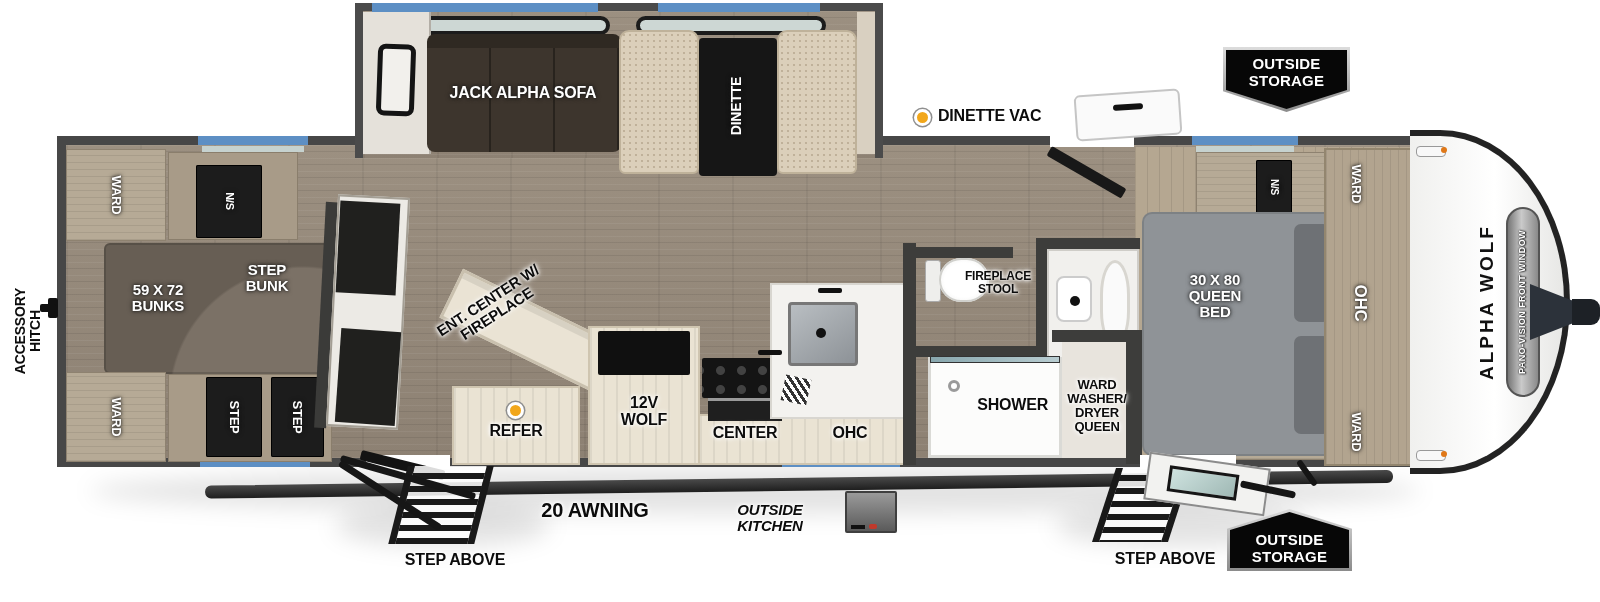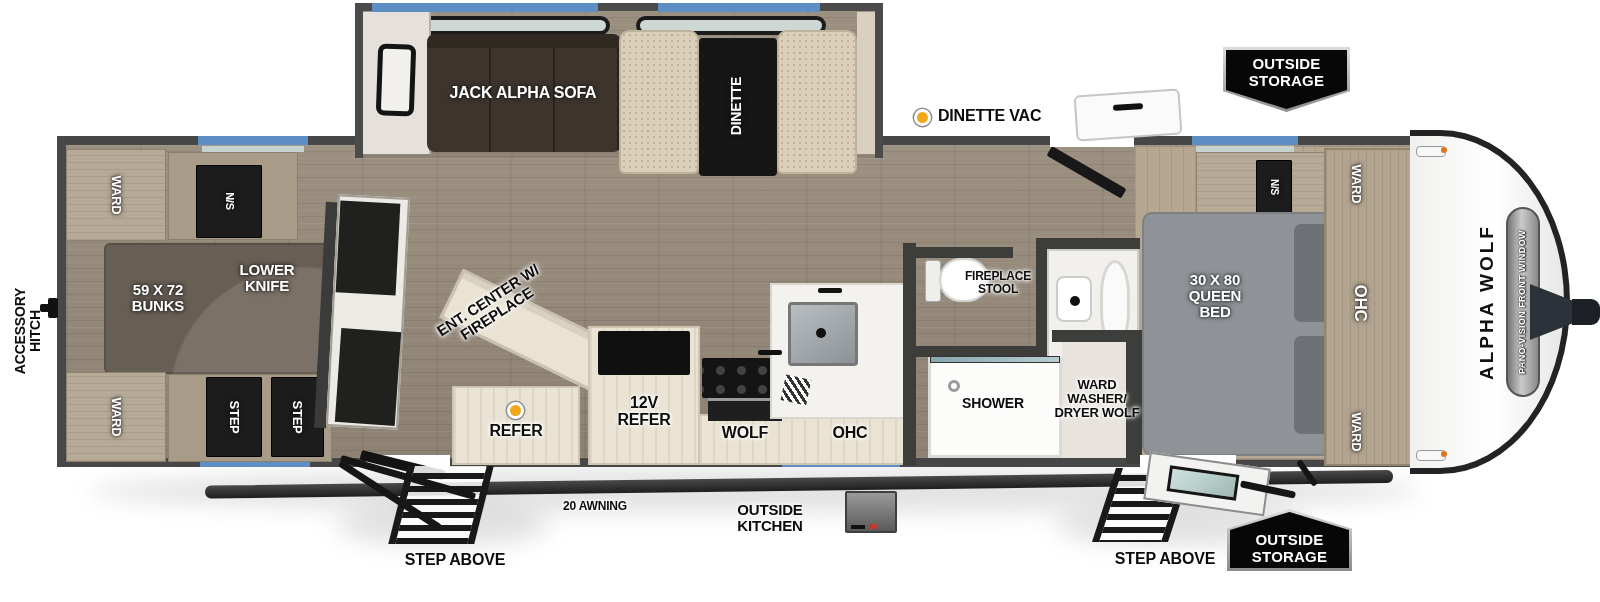--- a/index.html
+++ b/index.html
@@ -67,21 +67,21 @@
   <div class="abs win" style="left:782px;top:458px;width:118px;height:9px;"></div>
 
   <div class="abs woodcab" style="left:66px;top:149px;width:100px;height:92px;"></div>
   <div class="lbl vlab tW" style="left:86px;top:187px;width:60px;height:16px;font-size:13px;transform:rotate(90deg);">WARD</div>
   <div class="abs" style="left:168px;top:152px;width:128px;height:86px;background:#a89b88;border:1px solid #8a7e6c;"></div>
   <div class="abs blackbox" style="left:196px;top:165px;width:66px;height:73px;"></div>
   <div class="lbl vlab tW" style="left:204px;top:194px;width:50px;height:14px;font-size:11px;transform:rotate(90deg);">N/S</div>
 
   <div class="abs" style="left:104px;top:243px;width:226px;height:131px;border-radius:6px;background:radial-gradient(circle at 88% 120%,#7b7166 52%,#675e54 53%);box-shadow:inset 0 0 0 2px rgba(0,0,0,.15);"></div>
   <div class="lbl tW" style="left:118px;top:282px;width:80px;font-size:15px;">59 X 72 BUNKS</div>
-  <div class="lbl tW" style="left:232px;top:262px;width:70px;font-size:15px;">LOWER KNIFE</div>
+  <div class="lbl tW" style="left:232px;top:262px;width:70px;font-size:15px;">STEP BUNK</div>
 
   <div class="abs" style="left:168px;top:374px;width:162px;height:86px;background:#a89b88;border:1px solid #8a7e6c;"></div>
   <div class="abs woodcab" style="left:66px;top:372px;width:100px;height:90px;"></div>
   <div class="lbl vlab tW" style="left:86px;top:409px;width:60px;height:16px;font-size:13px;transform:rotate(90deg);">WARD</div>
   <div class="abs blackbox" style="left:206px;top:377px;width:56px;height:80px;"></div>
   <div class="lbl vlab tW" style="left:204px;top:409px;width:60px;height:16px;font-size:13px;transform:rotate(90deg);">STEP</div>
   <div class="abs blackbox" style="left:271px;top:377px;width:53px;height:80px;"></div>
   <div class="lbl vlab tW" style="left:267px;top:409px;width:60px;height:16px;font-size:13px;transform:rotate(90deg);">STEP</div>
 
   <div class="abs" style="left:320px;top:202px;width:12px;height:226px;background:#3b3b39;transform:rotate(3deg);"></div>
@@ -91,26 +91,26 @@
 
   <div class="abs" style="left:442px;top:306px;width:182px;height:54px;background:#eae3d4;border:3px solid #c9c0ae;box-sizing:border-box;transform:rotate(26deg);box-shadow:inset 0 6px 0 rgba(0,0,0,.08);"></div>
   <div class="lbl tB" style="left:425px;top:291px;width:135px;font-size:15px;transform:rotate(-33deg);">ENT. CENTER W/ FIREPLACE</div>
 
   <div class="abs cream" style="left:452px;top:386px;width:128px;height:79px;"></div>
   <div class="lbl tB" style="left:460px;top:422px;width:112px;font-size:16px;">REFER</div>
   <div class="abs dot" style="left:507px;top:402px;width:17px;height:17px;"></div>
 
   <div class="abs cream" style="left:588px;top:326px;width:112px;height:139px;"></div>
   <div class="abs" style="left:598px;top:331px;width:92px;height:44px;background:#101010;border-radius:2px;"></div>
-  <div class="lbl tB" style="left:612px;top:394px;width:64px;font-size:16px;">12V REFER</div>
+  <div class="lbl tB" style="left:612px;top:394px;width:64px;font-size:16px;">12V WOLF</div>
 
   <div class="abs cream" style="left:698px;top:414px;width:208px;height:51px;"></div>
   <div class="abs" style="left:702px;top:358px;width:86px;height:40px;background:#141414;background-image:radial-gradient(circle,#424242 4px,transparent 5px);background-size:21px 19px;background-position:8px 3px;border-radius:2px;"></div>
   <div class="abs" style="left:708px;top:398px;width:74px;height:20px;background:#1f1f1f;border-top:3px solid #9a9a9a;"></div>
-  <div class="lbl tB" style="left:700px;top:424px;width:90px;font-size:16px;">WOLF</div>
+  <div class="lbl tB" style="left:700px;top:424px;width:90px;font-size:16px;">CENTER</div>
   <div class="lbl tB" style="left:808px;top:424px;width:84px;font-size:16px;">OHC</div>
 
   <div class="abs" style="left:770px;top:283px;width:136px;height:136px;background:#f3f2ef;border:2px solid #d8d6d0;box-sizing:border-box;"></div>
   <div class="abs" style="left:788px;top:302px;width:70px;height:64px;background:linear-gradient(145deg,#b9bec2,#8d9297);border:3px solid #777;border-radius:4px;box-sizing:border-box;"></div>
   <div class="abs" style="left:816px;top:328px;width:10px;height:10px;background:#111;border-radius:50%;"></div>
   <div class="abs" style="left:758px;top:350px;width:24px;height:5px;background:#111;border-radius:2px;"></div>
   <div class="abs" style="left:818px;top:288px;width:24px;height:5px;background:#111;border-radius:2px;"></div>
   <div class="abs" style="left:783px;top:377px;width:26px;height:26px;background:repeating-linear-gradient(45deg,#111 0 3px,#fff 3px 6px);opacity:.85;transform:rotate(12deg);"></div>
 
   <div class="abs wall" style="left:903px;top:243px;width:13px;height:222px;"></div>
@@ -124,26 +124,26 @@
   <div class="lbl tB" style="left:956px;top:270px;width:84px;font-size:12px;">FIREPLACE STOOL</div>
 
   <div class="abs" style="left:1047px;top:249px;width:92px;height:120px;background:#f1f0ed;border:2px solid #cfcdc8;box-sizing:border-box;"></div>
   <div class="abs" style="left:1056px;top:276px;width:36px;height:46px;background:#fff;border:2px solid #ccc;border-radius:8px;box-sizing:border-box;"></div>
   <div class="abs" style="left:1070px;top:296px;width:10px;height:10px;background:#111;border-radius:50%;"></div>
   <div class="abs" style="left:1100px;top:260px;width:30px;height:86px;background:#fafafa;border:3px solid #d8d6d0;border-radius:50%/40%;box-sizing:border-box;"></div>
 
   <div class="abs" style="left:928px;top:357px;width:134px;height:101px;background:#fcfcfb;border:3px solid #dadad6;box-sizing:border-box;"></div>
   <div class="abs" style="left:930px;top:356px;width:130px;height:7px;background:linear-gradient(90deg,#88a7ae,#b9cdd1);border:1px solid #333;box-sizing:border-box;"></div>
   <div class="abs" style="left:948px;top:380px;width:12px;height:12px;background:#fff;border:3px solid #9a9a9a;border-radius:50%;box-sizing:border-box;"></div>
-  <div class="lbl tB" style="left:938px;top:396px;width:110px;font-size:14px;">SHOWER</div>
+  <div class="lbl tB" style="left:938px;top:396px;width:110px;font-size:16px;text-align:right;">SHOWER</div>
 
   <div class="abs wall" style="left:1052px;top:330px;width:90px;height:12px;"></div>
   <div class="abs wall" style="left:1126px;top:334px;width:16px;height:130px;"></div>
   <div class="abs" style="left:1062px;top:342px;width:64px;height:116px;background:#e8e4dd;"></div>
-  <div class="lbl tB" style="left:1053px;top:378px;width:88px;font-size:13px;">WARD WASHER/ DRYER WOLF</div>
+  <div class="lbl tB" style="left:1053px;top:378px;width:88px;font-size:13px;">WARD WASHER/ DRYER QUEEN</div>
 
   <div class="abs woodcab" style="left:1196px;top:152px;width:134px;height:62px;"></div>
   <div class="abs woodcab" style="left:1196px;top:398px;width:134px;height:62px;"></div>
   <div class="abs blackbox" style="left:1256px;top:160px;width:36px;height:54px;"></div>
   <div class="lbl vlab tW" style="left:1249px;top:180px;width:50px;height:14px;font-size:10px;transform:rotate(90deg);">N/S</div>
   <div class="abs blackbox" style="left:1256px;top:400px;width:36px;height:54px;"></div>
   <div class="lbl vlab tW" style="left:1249px;top:420px;width:50px;height:14px;font-size:10px;transform:rotate(90deg);">N/S</div>
 
   <div class="abs" style="left:1142px;top:212px;width:196px;height:244px;background:#8f9397;border-radius:10px;box-shadow:inset 0 0 0 2px rgba(0,0,0,.12);"></div>
   <div class="abs" style="left:1294px;top:224px;width:36px;height:98px;background:#6e7175;border-radius:7px;"></div>
@@ -196,20 +196,20 @@
   <div class="abs" style="left:1227px;top:509px;width:125px;height:62px;">
     <div class="badge-outer" style="clip-path:polygon(0 32%,50% 0,100% 32%,100% 100%,0 100%);"></div>
     <div class="badge-inner" style="clip-path:polygon(0 32%,50% 0,100% 32%,100% 100%,0 100%);padding-top:20px;box-sizing:border-box;">OUTSIDE STORAGE</div>
   </div>
 
   <div class="abs dot" style="left:914px;top:109px;width:17px;height:17px;"></div>
   <div class="lbl tB" style="left:938px;top:107px;width:130px;font-size:16px;text-align:left;">DINETTE VAC</div>
 
   <div class="lbl tB" style="left:380px;top:551px;width:150px;font-size:16px;">STEP ABOVE</div>
   <div class="lbl tB" style="left:1090px;top:550px;width:150px;font-size:16px;">STEP ABOVE</div>
-  <div class="lbl tB" style="left:520px;top:500px;width:150px;font-size:12px;">20 AWNING</div>
-  <div class="lbl tB" style="left:710px;top:502px;width:120px;font-size:15px;">OUTSIDE KITCHEN</div>
+  <div class="lbl tB" style="left:520px;top:500px;width:150px;font-size:20px;">20 AWNING</div>
+  <div class="lbl tB" style="left:710px;top:502px;width:120px;font-size:15px;font-style:italic;">OUTSIDE KITCHEN</div>
 
   <div class="lbl vlab tB" style="left:-17px;top:311px;width:90px;height:40px;font-size:14px;transform:rotate(-90deg);">ACCESSORY HITCH</div>
   <div class="abs" style="left:48px;top:298px;width:10px;height:20px;background:#111;border-radius:2px;"></div>
   <div class="abs" style="left:40px;top:304px;width:16px;height:8px;background:#111;border-radius:2px;"></div>
 
 </div>
 
 </body></html>

